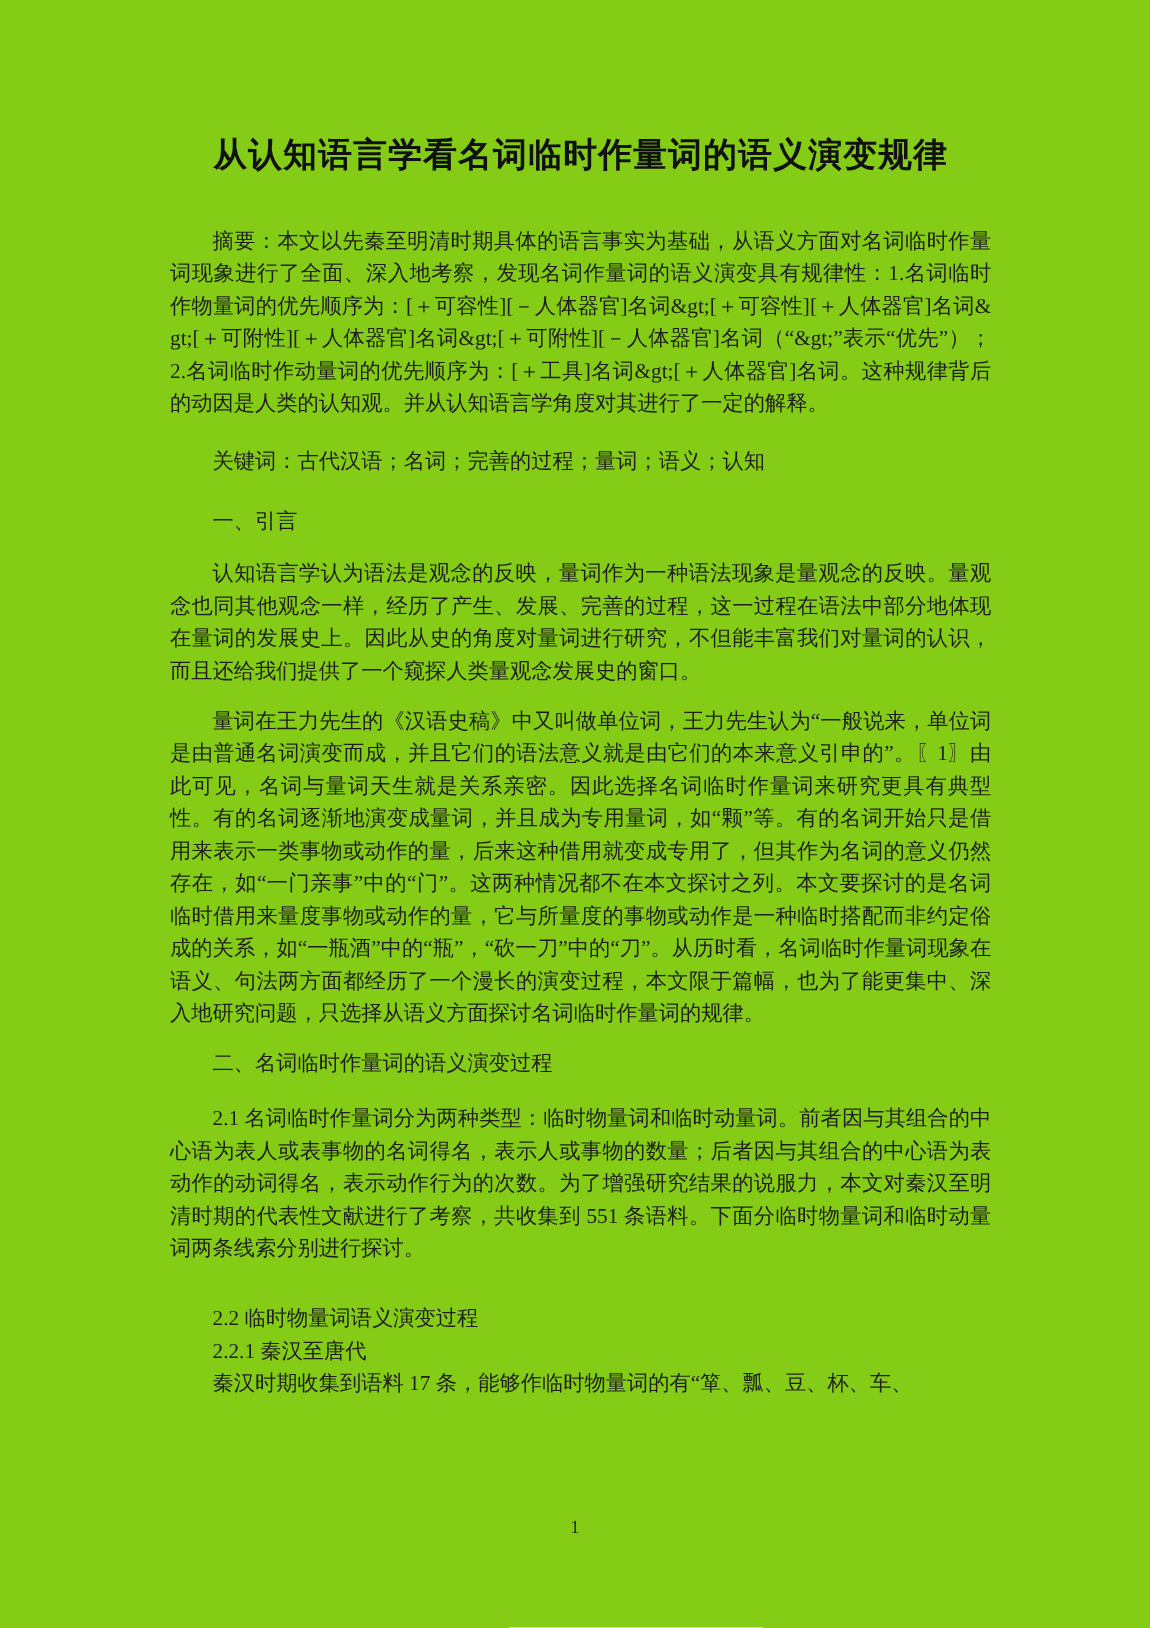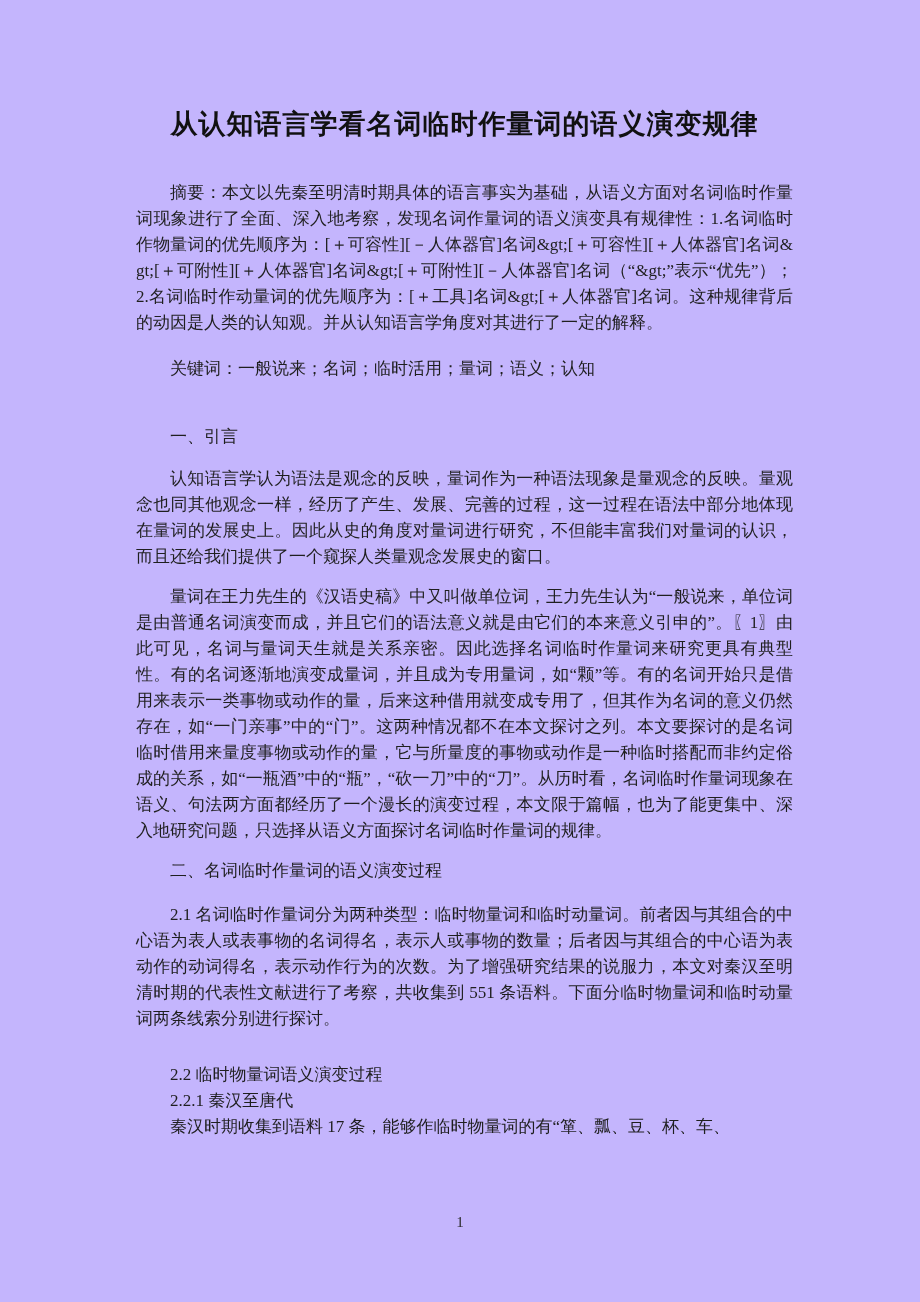--- a/index.html
+++ b/index.html
@@ -5,21 +5,21 @@
   html, body {
     margin: 0;
     padding: 0;
     background: #ffffff;
   }
   .page {
     position: relative;
     width: 920px;
     height: 1302px;
     margin: 0 auto;
-    background: #c4b5fd;
+    background: #84cc16;
     box-sizing: border-box;
     padding: 104px 127px 0 136px;
     font-family: "Liberation Serif", "DejaVu Serif", serif;
     font-size: 17px;
     line-height: 26px;
     color: #1f1f1f;
     overflow: hidden;
   }
   .title {
     margin: 0 0 36px 0;
@@ -31,21 +31,21 @@
     letter-spacing: 1px;
   }
   .para {
     margin: 0;
     text-align: justify;
     text-justify: inter-ideograph;
     text-indent: 2em;
     word-break: break-all;
   }
   .keywords      { margin-top: 20px; }
-  .h-sec1        { margin-top: 42px; }
+  .h-sec1        { margin-top: 22px; }
   .p-sec1-a      { margin-top: 16px; }
   .p-sec1-b      { margin-top: 14px; }
   .h-sec2        { margin-top: 14px; }
   .p-sec21       { margin-top: 18px; }
   .h-sec22       { margin-top: 30px; }
   .h-sec221      { }
   .p-sec221      { margin-top: 0; }
   .footer {
     position: absolute;
     left: 0;
@@ -59,21 +59,21 @@
 </style>
 </head>
 <body>
 
 <div class="page">
 
   <h1 class="title">从认知语言学看名词临时作量词的语义演变规律</h1>
 
   <p class="para abstract">摘要：本文以先秦至明清时期具体的语言事实为基础，从语义方面对名词临时作量词现象进行了全面、深入地考察，发现名词作量词的语义演变具有规律性：1.名词临时作物量词的优先顺序为：[＋可容性][－人体器官]名词&amp;gt;[＋可容性][＋人体器官]名词&amp;gt;[＋可附性][＋人体器官]名词&amp;gt;[＋可附性][－人体器官]名词（“&amp;gt;”表示“优先”）；2.名词临时作动量词的优先顺序为：[＋工具]名词&amp;gt;[＋人体器官]名词。这种规律背后的动因是人类的认知观。并从认知语言学角度对其进行了一定的解释。</p>
 
-  <p class="para keywords">关键词：一般说来；名词；临时活用；量词；语义；认知</p>
+  <p class="para keywords">关键词：古代汉语；名词；完善的过程；量词；语义；认知</p>
 
   <p class="para h-sec1">一、引言</p>
 
   <p class="para p-sec1-a">认知语言学认为语法是观念的反映，量词作为一种语法现象是量观念的反映。量观念也同其他观念一样，经历了产生、发展、完善的过程，这一过程在语法中部分地体现在量词的发展史上。因此从史的角度对量词进行研究，不但能丰富我们对量词的认识，而且还给我们提供了一个窥探人类量观念发展史的窗口。</p>
 
   <p class="para p-sec1-b">量词在王力先生的《汉语史稿》中又叫做单位词，王力先生认为“一般说来，单位词是由普通名词演变而成，并且它们的语法意义就是由它们的本来意义引申的”。〖1〗由此可见，名词与量词天生就是关系亲密。因此选择名词临时作量词来研究更具有典型性。有的名词逐渐地演变成量词，并且成为专用量词，如“颗”等。有的名词开始只是借用来表示一类事物或动作的量，后来这种借用就变成专用了，但其作为名词的意义仍然存在，如“一门亲事”中的“门”。这两种情况都不在本文探讨之列。本文要探讨的是名词临时借用来量度事物或动作的量，它与所量度的事物或动作是一种临时搭配而非约定俗成的关系，如“一瓶酒”中的“瓶”，“砍一刀”中的“刀”。从历时看，名词临时作量词现象在语义、句法两方面都经历了一个漫长的演变过程，本文限于篇幅，也为了能更集中、深入地研究问题，只选择从语义方面探讨名词临时作量词的规律。</p>
 
   <p class="para h-sec2">二、名词临时作量词的语义演变过程</p>
 
   <p class="para p-sec21">2.1 名词临时作量词分为两种类型：临时物量词和临时动量词。前者因与其组合的中心语为表人或表事物的名词得名，表示人或事物的数量；后者因与其组合的中心语为表动作的动词得名，表示动作行为的次数。为了增强研究结果的说服力，本文对秦汉至明清时期的代表性文献进行了考察，共收集到 551 条语料。下面分临时物量词和临时动量词两条线索分别进行探讨。</p>

